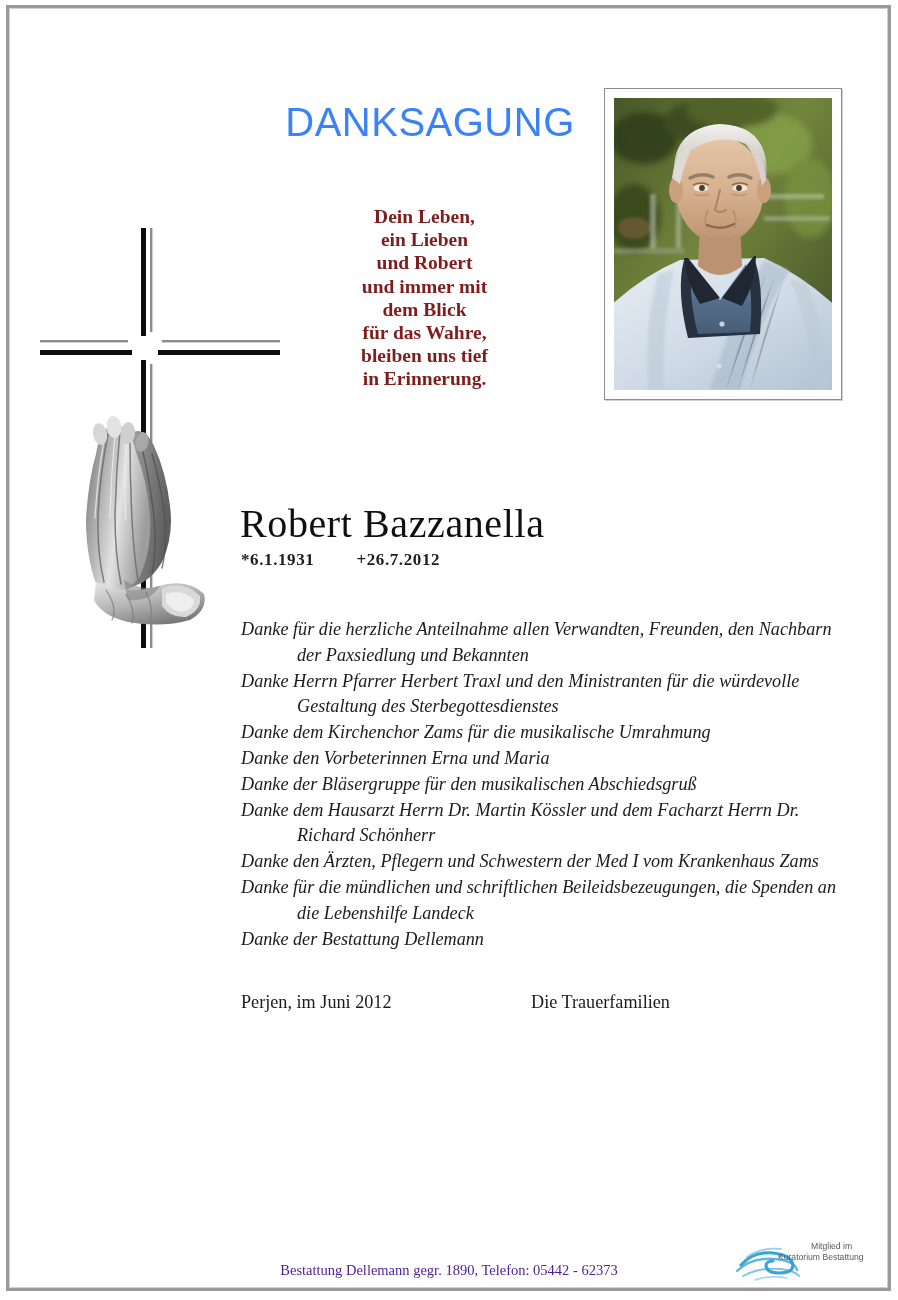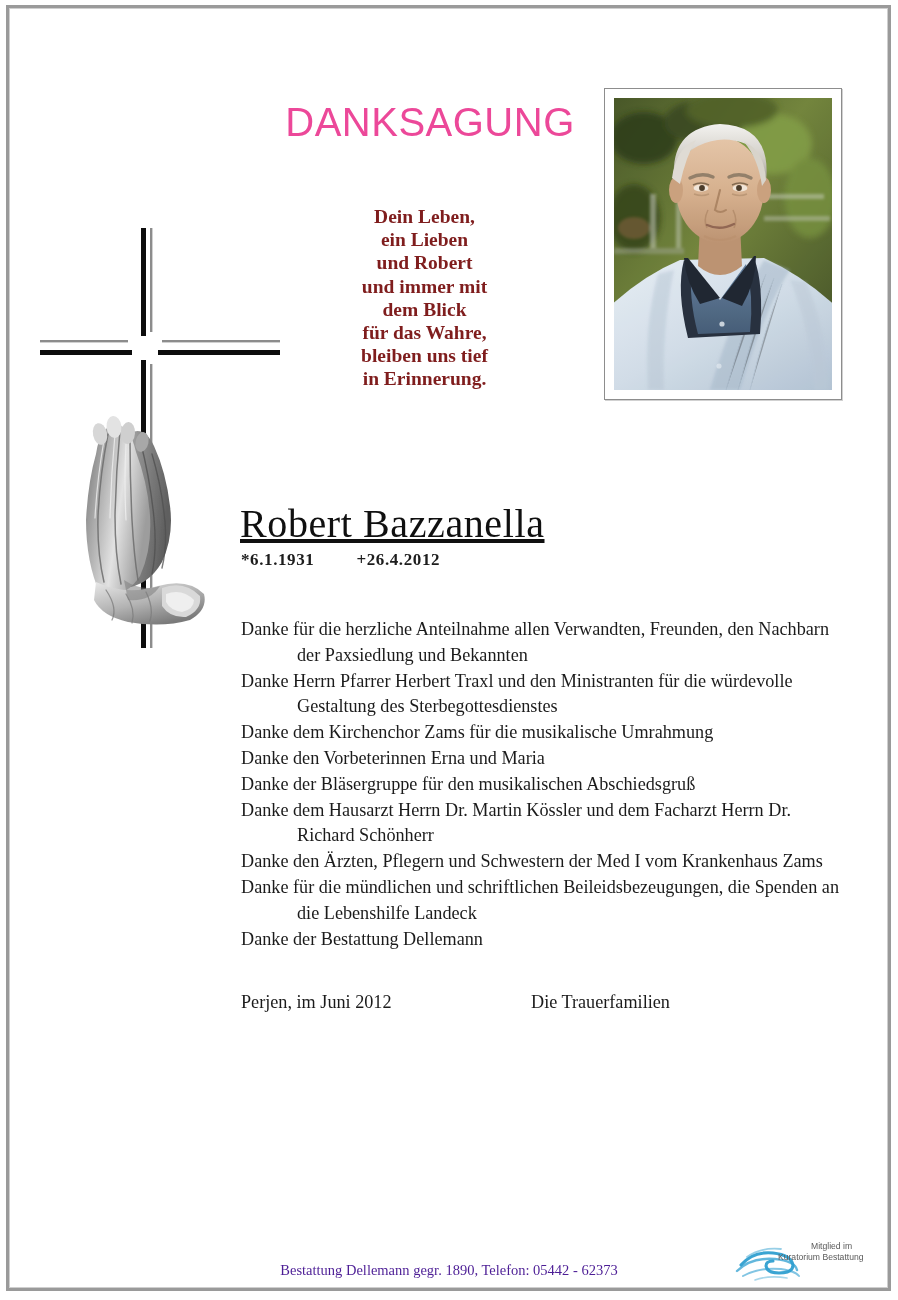--- a/index.html
+++ b/index.html
@@ -48,21 +48,21 @@
   .title {
     position: absolute;
     left: 240px;
     top: 100px;
     width: 380px;
     text-align: center;
     font-family: "Liberation Sans", "DejaVu Sans", sans-serif;
     font-size: 40px;
     font-weight: 400;
     letter-spacing: 0.5px;
-    color: #ec4899;
+    color: #3b82f6;
     white-space: nowrap;
   }
 
   
   .poem {
     position: absolute;
     left: 312px;
     top: 205px;
     width: 225px;
     text-align: center;
@@ -120,21 +120,20 @@
   .deceased-name {
     position: absolute;
     left: 240px;
     top: 500px;
     font-family: "Liberation Serif", "DejaVu Serif", serif;
     font-size: 40px;
     font-weight: 400;
     letter-spacing: 0.6px;
     color: #101010;
     white-space: nowrap;
-    text-decoration: underline;
   }
   .dates {
     position: absolute;
     left: 241px;
     top: 550px;
     font-family: "Liberation Serif", "DejaVu Serif", serif;
     font-size: 17px;
     font-weight: 700;
     color: #1d1d1d;
     white-space: nowrap;
@@ -151,20 +150,21 @@
     width: 612px;
     font-family: "Liberation Serif", "DejaVu Serif", serif;
     font-size: 18.2px;
     line-height: 25.8px;
     color: #1b1b1b;
   }
   .thanks p {
     margin: 0;
     padding-left: 56px;
     text-indent: -56px;
+    font-style: italic;
   }
 
   
   .closing {
     position: absolute;
     left: 241px;
     top: 992px;
     width: 520px;
     font-family: "Liberation Serif", "DejaVu Serif", serif;
     font-size: 18.2px;
@@ -424,21 +424,21 @@
           <path d="M 80 182 Q 88 198 84 211"></path>
         </g>
 
         <path d="M 58 170 Q 76 182 94 176 Q 84 192 62 190 Z" fill="#7d7d7d" opacity="0.55"></path>
       </g>
     </svg>
   </div>
 
   <div class="deceased-name">Robert Bazzanella</div>
   <div class="dates">
-    <span class="date-born">*6.1.1931</span><span class="date-gap"></span><span class="date-died">+26.4.2012</span>
+    <span class="date-born">*6.1.1931</span><span class="date-gap"></span><span class="date-died">+26.7.2012</span>
   </div>
 
   <div class="thanks">
     <p>Danke für die herzliche Anteilnahme allen Verwandten, Freunden, den Nachbarn der Paxsiedlung und Bekannten</p>
     <p>Danke Herrn Pfarrer Herbert Traxl und den Ministranten für die würdevolle Gestaltung des Sterbegottesdienstes</p>
     <p>Danke dem Kirchenchor Zams für die musikalische Umrahmung</p>
     <p>Danke den Vorbeterinnen Erna und Maria</p>
     <p>Danke der Bläsergruppe für den musikalischen Abschiedsgruß</p>
     <p>Danke dem Hausarzt Herrn Dr. Martin Kössler und dem Facharzt Herrn Dr. Richard Schönherr</p>
     <p>Danke den Ärzten, Pflegern und Schwestern der Med I vom Krankenhaus Zams</p>

